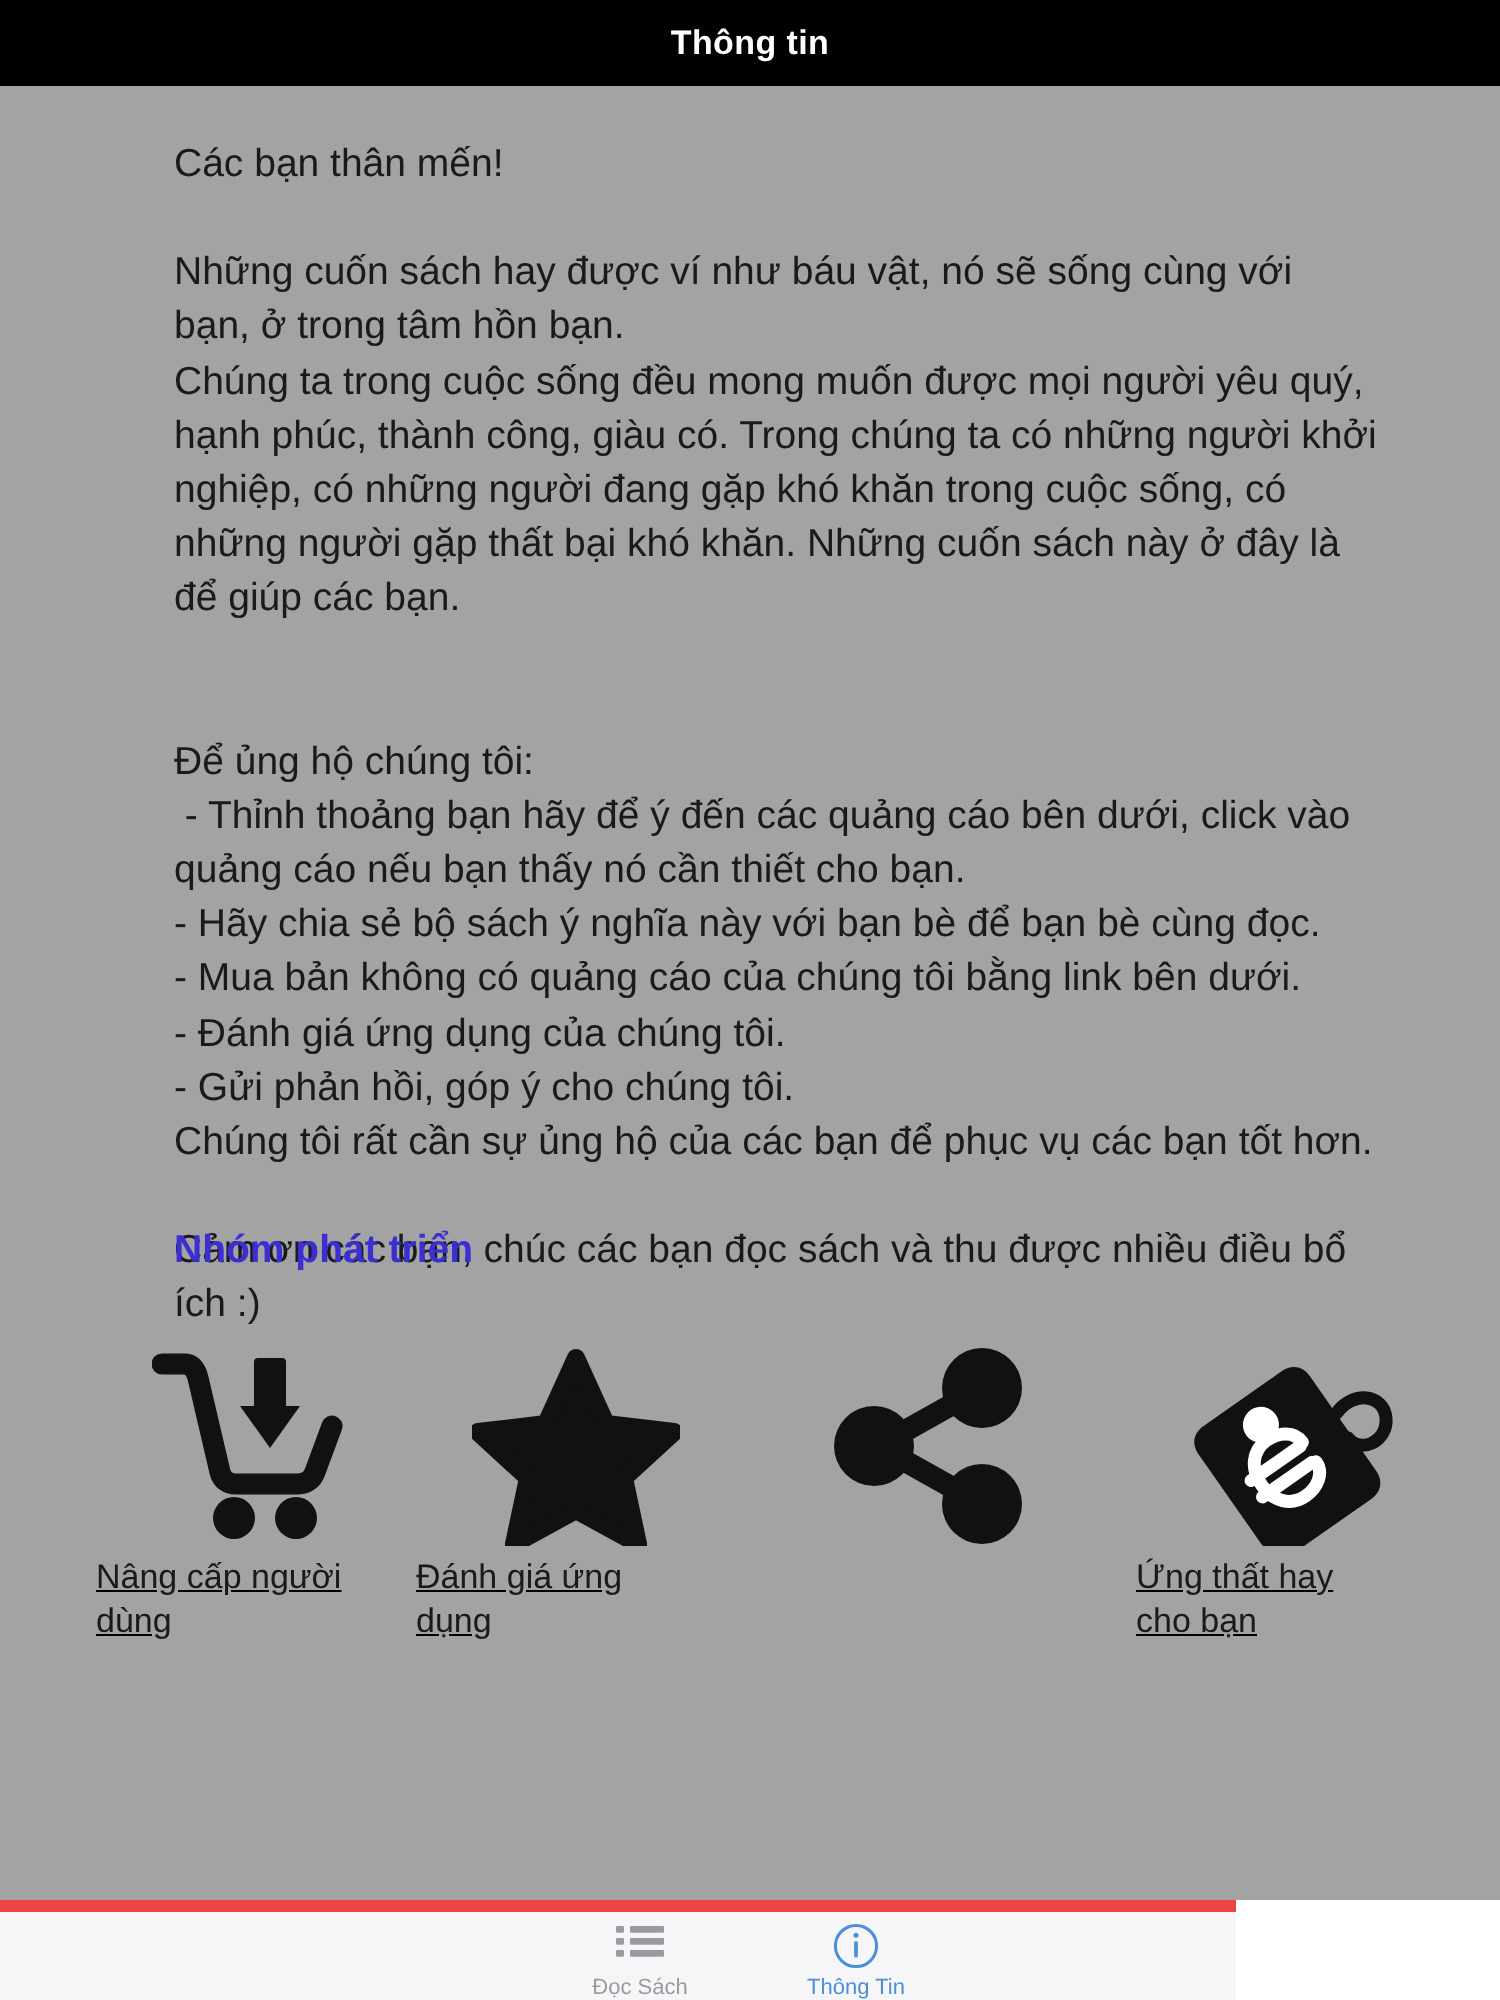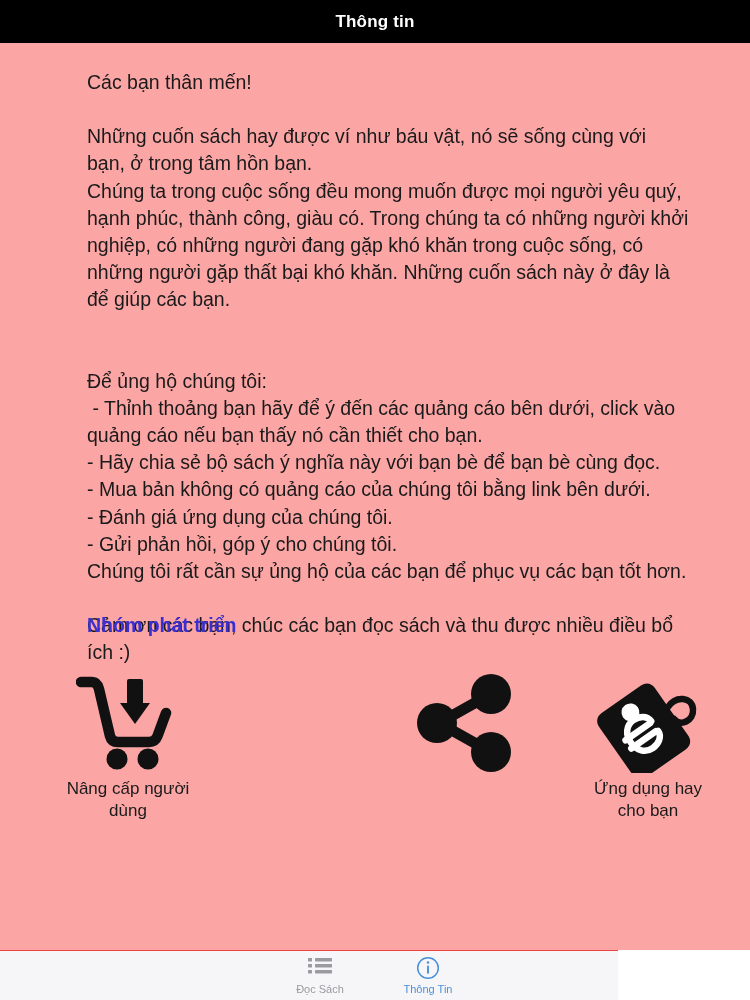--- a/index.html
+++ b/index.html
@@ -33,21 +33,21 @@
     font-weight: bold;
     letter-spacing: 0.2px;
   }
 
   
   #content {
     position: absolute;
     top: 43px; left: 0;
     width: 750px;
     height: 907px;
-    background: #fca5a5;
+    background: #a3a3a3;
   }
 
   #letter {
     position: absolute;
     left: 87px;
     top: 26px;
     width: 602px;
     color: #1a1a1a;
     font-size: 19.5px;
     line-height: 27.2px;
@@ -75,22 +75,23 @@
     position: absolute;
     left: 0;
     top: 625px;
     width: 750px;
     height: 200px;
   }
   .action {
     position: absolute;
     top: 0;
     width: 160px;
-    text-align: center;
+    text-align: left;
     cursor: pointer;
+    text-decoration: underline;
   }
   .action .glyph {
     height: 110px;
     display: flex;
     align-items: center;
     justify-content: center;
   }
   .action .caption {
     font-size: 17px;
     line-height: 22px;
@@ -103,21 +104,21 @@
   #action-apps     { left: 568px; }
 
   
   #tabbar {
     position: absolute;
     left: 0;
     top: 950px;
     width: 618px;
     height: 50px;
     background: #f6f6f8;
-    border-top: 1px solid #ef4444;
+    border-top: 6px solid #ef4444;
     box-sizing: border-box;
   }
   .tab {
     position: absolute;
     top: 4px;
     width: 120px;
     text-align: center;
     cursor: pointer;
   }
   #tab-read { left: 260px; }
@@ -178,20 +179,29 @@
           <g fill="#111111">
             <rect x="51" y="6" width="16" height="26" rx="2"></rect>
             <path d="M44 30 L74 30 L59 51 Z"></path>
           </g>
         </svg>
       </div>
       <div class="caption">Nâng cấp người
 dùng</div>
     </div>
 
+    <div class="action" id="action-rate">
+      <div class="glyph">
+        <svg width="104" height="100" viewBox="0 0 104 100" aria-hidden="true">
+          <path d="M52 6 L67 39 L101 43 L76 66 L83 99 L52 82 L21 99 L28 66 L3 43 L37 39 Z" fill="#111111" stroke="#111111" stroke-width="9" stroke-linejoin="round"></path>
+        </svg>
+      </div>
+      <div class="caption">Đánh giá ứng
+dụng</div>
+    </div>
 
     <div class="action" id="action-share">
       <div class="glyph">
         <svg width="104" height="100" viewBox="0 0 104 100" aria-hidden="true">
           <g stroke="#111111" stroke-width="11" stroke-linecap="round">
             <line x1="26" y1="50" x2="76" y2="22"></line>
             <line x1="26" y1="50" x2="76" y2="78"></line>
           </g>
           <circle cx="24" cy="50" r="20" fill="#111111"></circle>
           <circle cx="78" cy="21" r="20" fill="#111111"></circle>
@@ -210,21 +220,21 @@
               <path d="M58 51 C58 44 51 40 44 40 C35 40 29 47 29 57 C29 67 35 74 44 74 C51 74 58 70 58 63"></path>
               <line x1="26" y1="52" x2="56" y2="52"></line>
               <line x1="26" y1="62" x2="56" y2="62"></line>
             </g>
           </g>
           <g fill="none" stroke="#111111" stroke-width="6.5" stroke-linecap="round">
             <path d="M72 34 C80 22 96 24 97 36 C98 48 84 54 78 46"></path>
           </g>
         </svg>
       </div>
-      <div class="caption">Ứng dụng hay
+      <div class="caption">Ứng thất hay
 cho bạn</div>
     </div>
 
   </div>
 </div>
 
 <div id="tabbar">
 
   <div class="tab" id="tab-read">
     <div class="tab-glyph">

